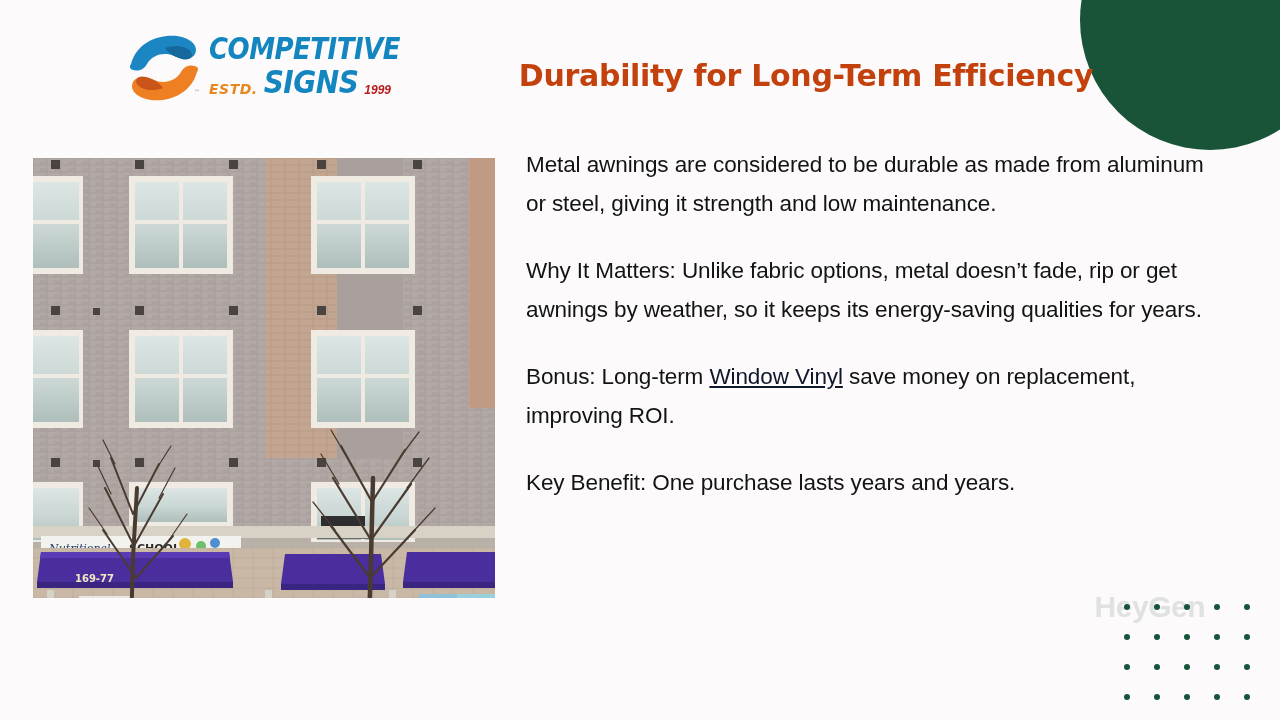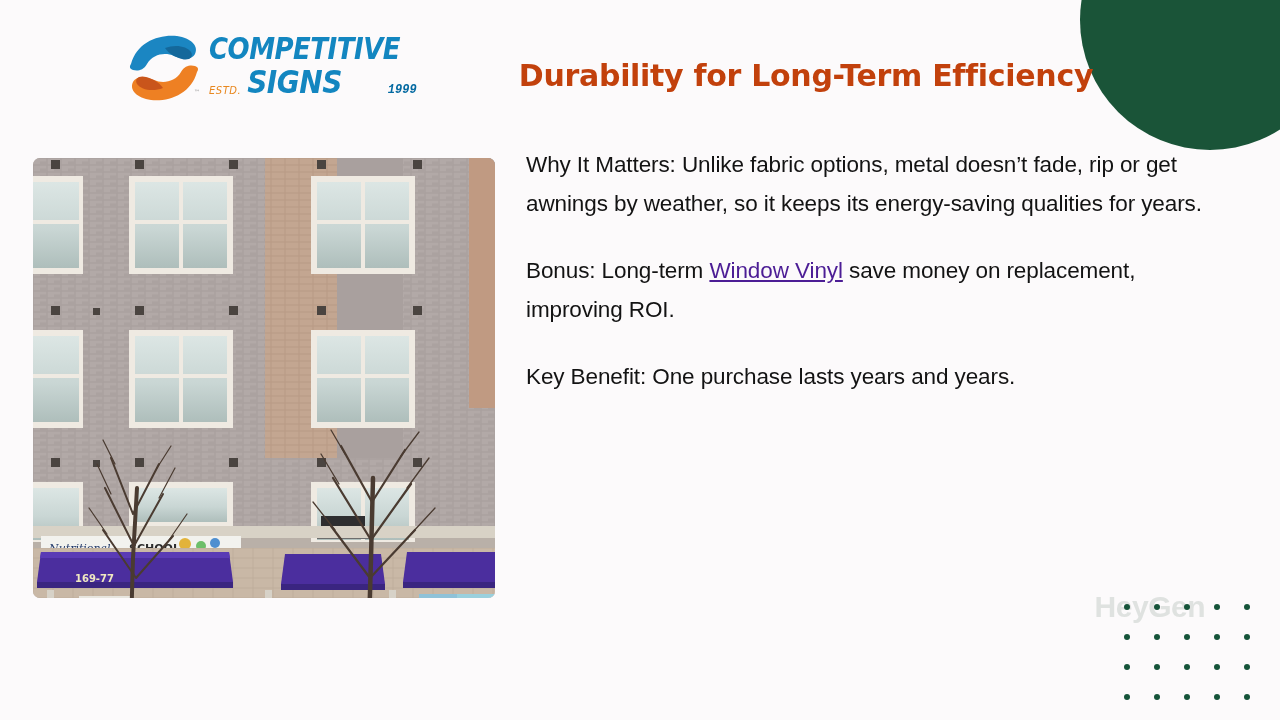--- a/index.html
+++ b/index.html
@@ -45,39 +45,38 @@
     color:#1386C0;
     transform:scaleY(1.15);
     transform-origin:left bottom;
   }
   .logo-bottom{
     display:flex; align-items:flex-end; gap:6px;
     margin-top:7px;
   }
   .logo-estd{
     font-family:"DejaVu Sans", sans-serif;
-    font-weight:normal; font-style:italic;
-    font-size:10px; color:#E8871E;
+    font-weight:bold; font-style:italic;
+    font-size:14px; color:#E8871E;
     letter-spacing:0.5px;
     padding-bottom:3px;
   }
   .logo-signs{
     font-family:"DejaVu Sans", sans-serif;
     font-weight:bold; font-style:italic;
     font-size:28px; color:#1386C0;
     letter-spacing:-0.5px;
     transform:scaleY(1.12);
     transform-origin:left bottom;
   }
   .logo-year{
-    font-family:Liberation Mono, monospace;
+    font-family:Liberation Sans, sans-serif;
     font-weight:bold; font-style:italic;
-    font-size:12px; color:#0369a1;
+    font-size:12px; color:#b91c1c;
     padding-bottom:3px;
-    margin-left:40px;
   }
 
   
   .slide-title{
     position:absolute;
     left:496px; top:58px;
     width:620px;
     text-align:center;
     font-family:"DejaVu Sans", sans-serif;
     font-weight:bold;
@@ -85,21 +84,21 @@
     color:#c2410c;
     letter-spacing:-0.3px;
     z-index:3;
   }
 
   
   .photo{
     position:absolute;
     left:33px; top:158px;
     width:462px; height:440px;
-    border-radius:7px;
+    border-radius:0;
     overflow:hidden;
     z-index:2;
     background:#b9b0a8;
   }
   .photo svg{ display:block; width:100%; height:100%; }
 
   
   .body-copy{
     position:absolute;
     left:526px; top:145px;
@@ -109,21 +108,21 @@
   .para{
     font-family:"Liberation Sans", sans-serif;
     font-size:22.5px;
     line-height:39px;
     color:#131313;
     margin-bottom:28px;
     letter-spacing:-0.1px;
   }
   .para:last-child{ margin-bottom:0; }
   .para a, .inline-link{
-    color:#4c1d95;
+    color:#0f172a;
     text-decoration:underline;
     cursor:pointer;
   }
 
   
   .heygen{
     position:absolute;
     right:75px; bottom:96px;
     font-family:"Liberation Sans", sans-serif;
     font-size:30px;
@@ -381,20 +380,21 @@
         <path d="M412 555 L412 589 M395 572 L429 572 M400 560 L424 584 M424 560 L400 584"></path>
       </g>
       <rect x="440" y="556" width="22" height="3" fill="#55585c" opacity="0.6"></rect>
     </g>
 
     <ellipse cx="400" cy="602" rx="80" ry="10" fill="#5e5b56" opacity="0.5"></ellipse>
   </svg>
 </div>
 
 <div class="body-copy">
+  <p class="para">Metal awnings are considered to be durable as made from  aluminum or steel, giving it strength and low maintenance.</p>
   <p class="para">Why It Matters: Unlike fabric  options, metal doesn’t fade, rip or get awnings by weather, so it keeps its energy-saving qualities for years.</p>
   <p class="para"><span>Bonus:  Long-term </span><a class="inline-link">Window Vinyl</a><span> save money on replacement, improving ROI.</span></p>
   <p class="para">Key  Benefit: One purchase lasts years and years.</p>
 </div>
 
 <div class="heygen">HeyGen</div>
 <div class="dot-grid" style="grid-template-columns: repeat(5, 30px);">
     <span class="dot" style="background: rgb(22, 84, 58);"></span>
     <span class="dot" style="background: rgb(22, 84, 58);"></span>
     <span class="dot" style="background: rgb(22, 84, 58);"></span>

